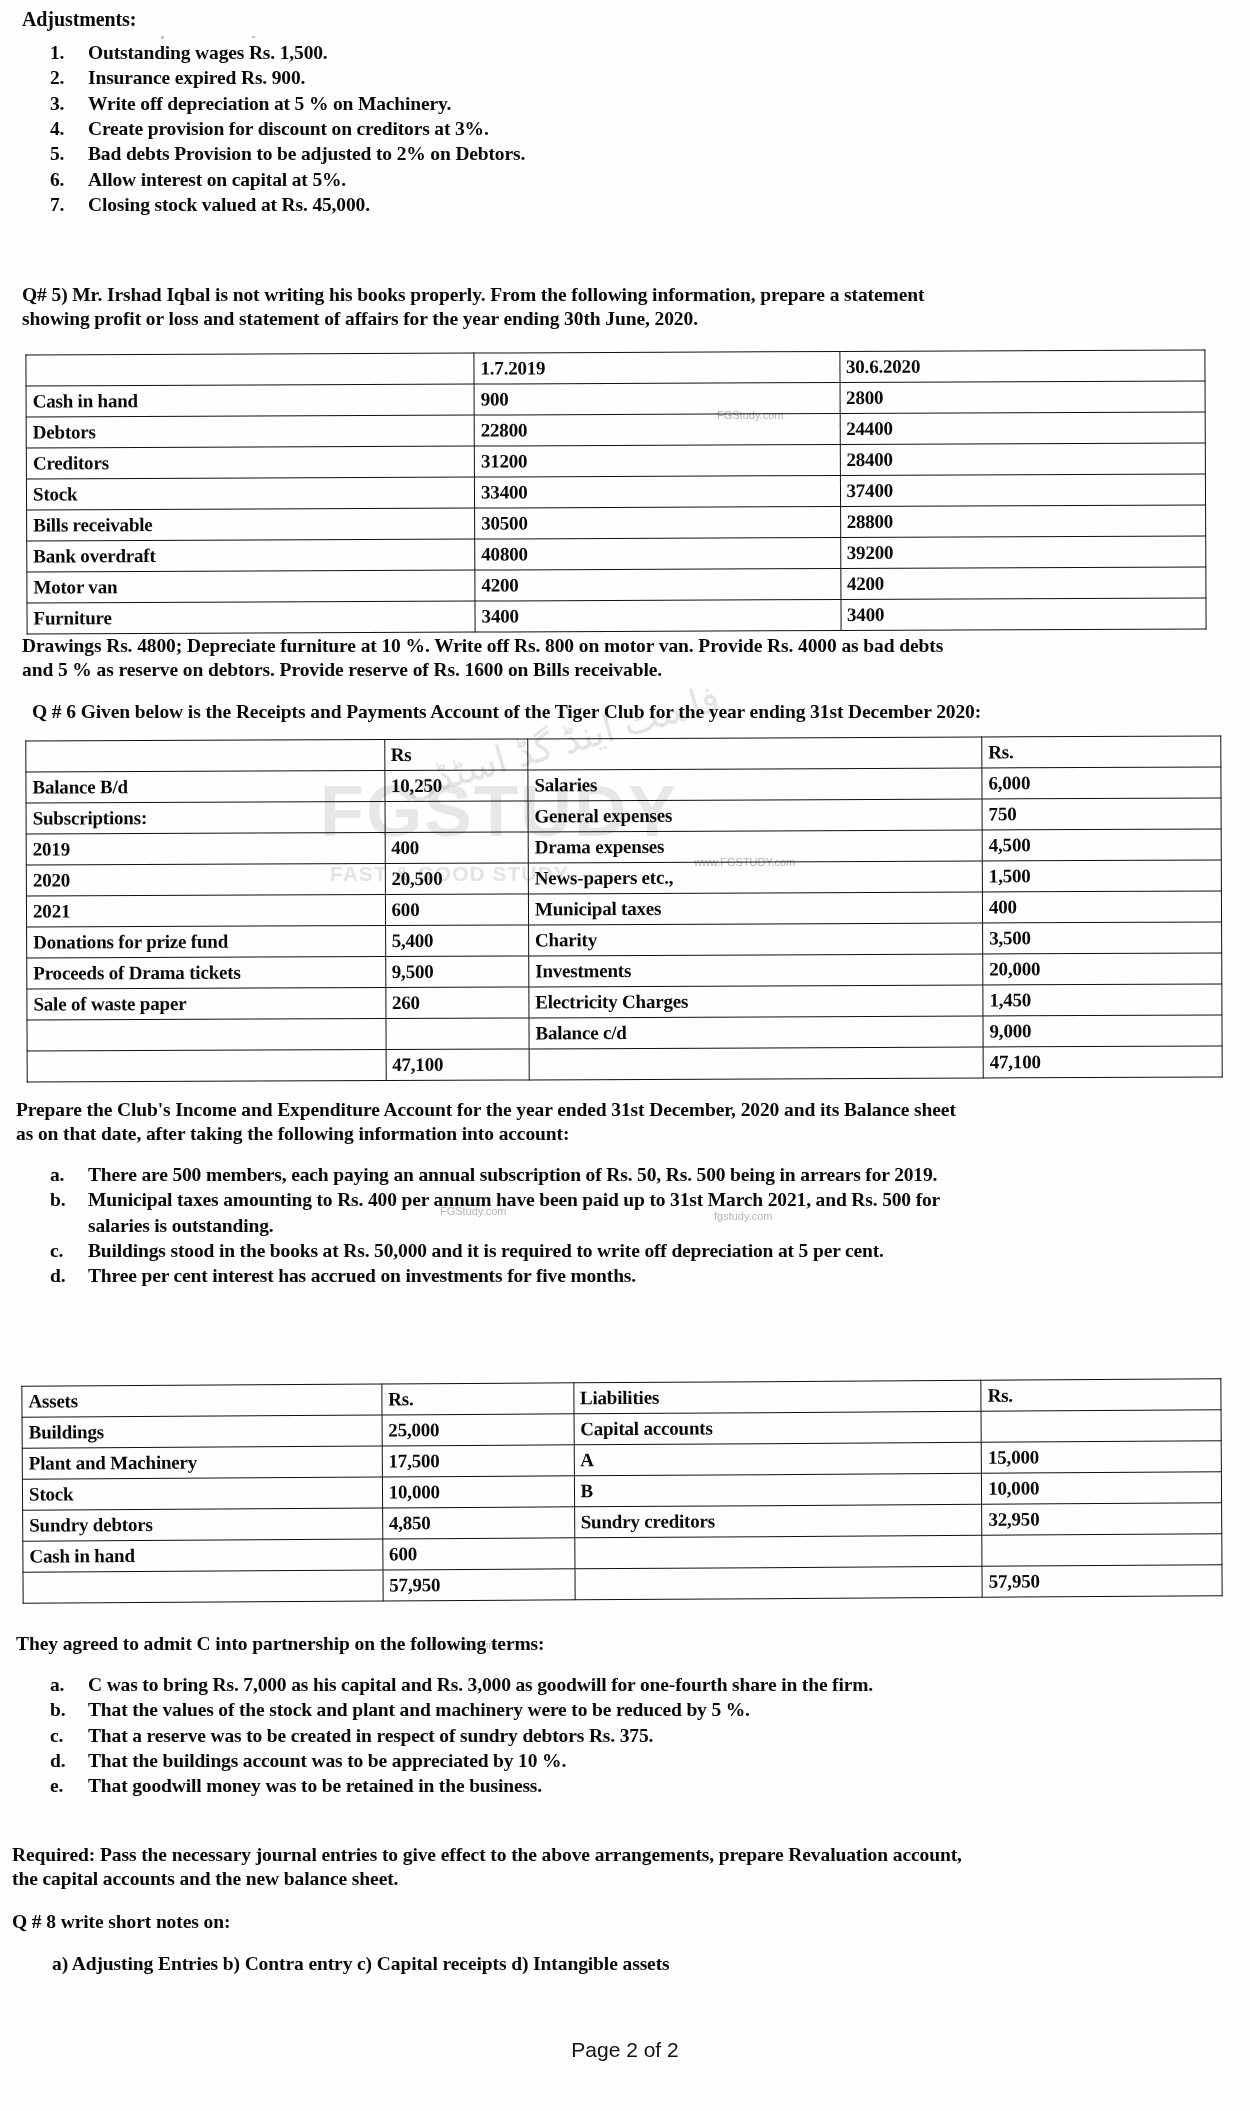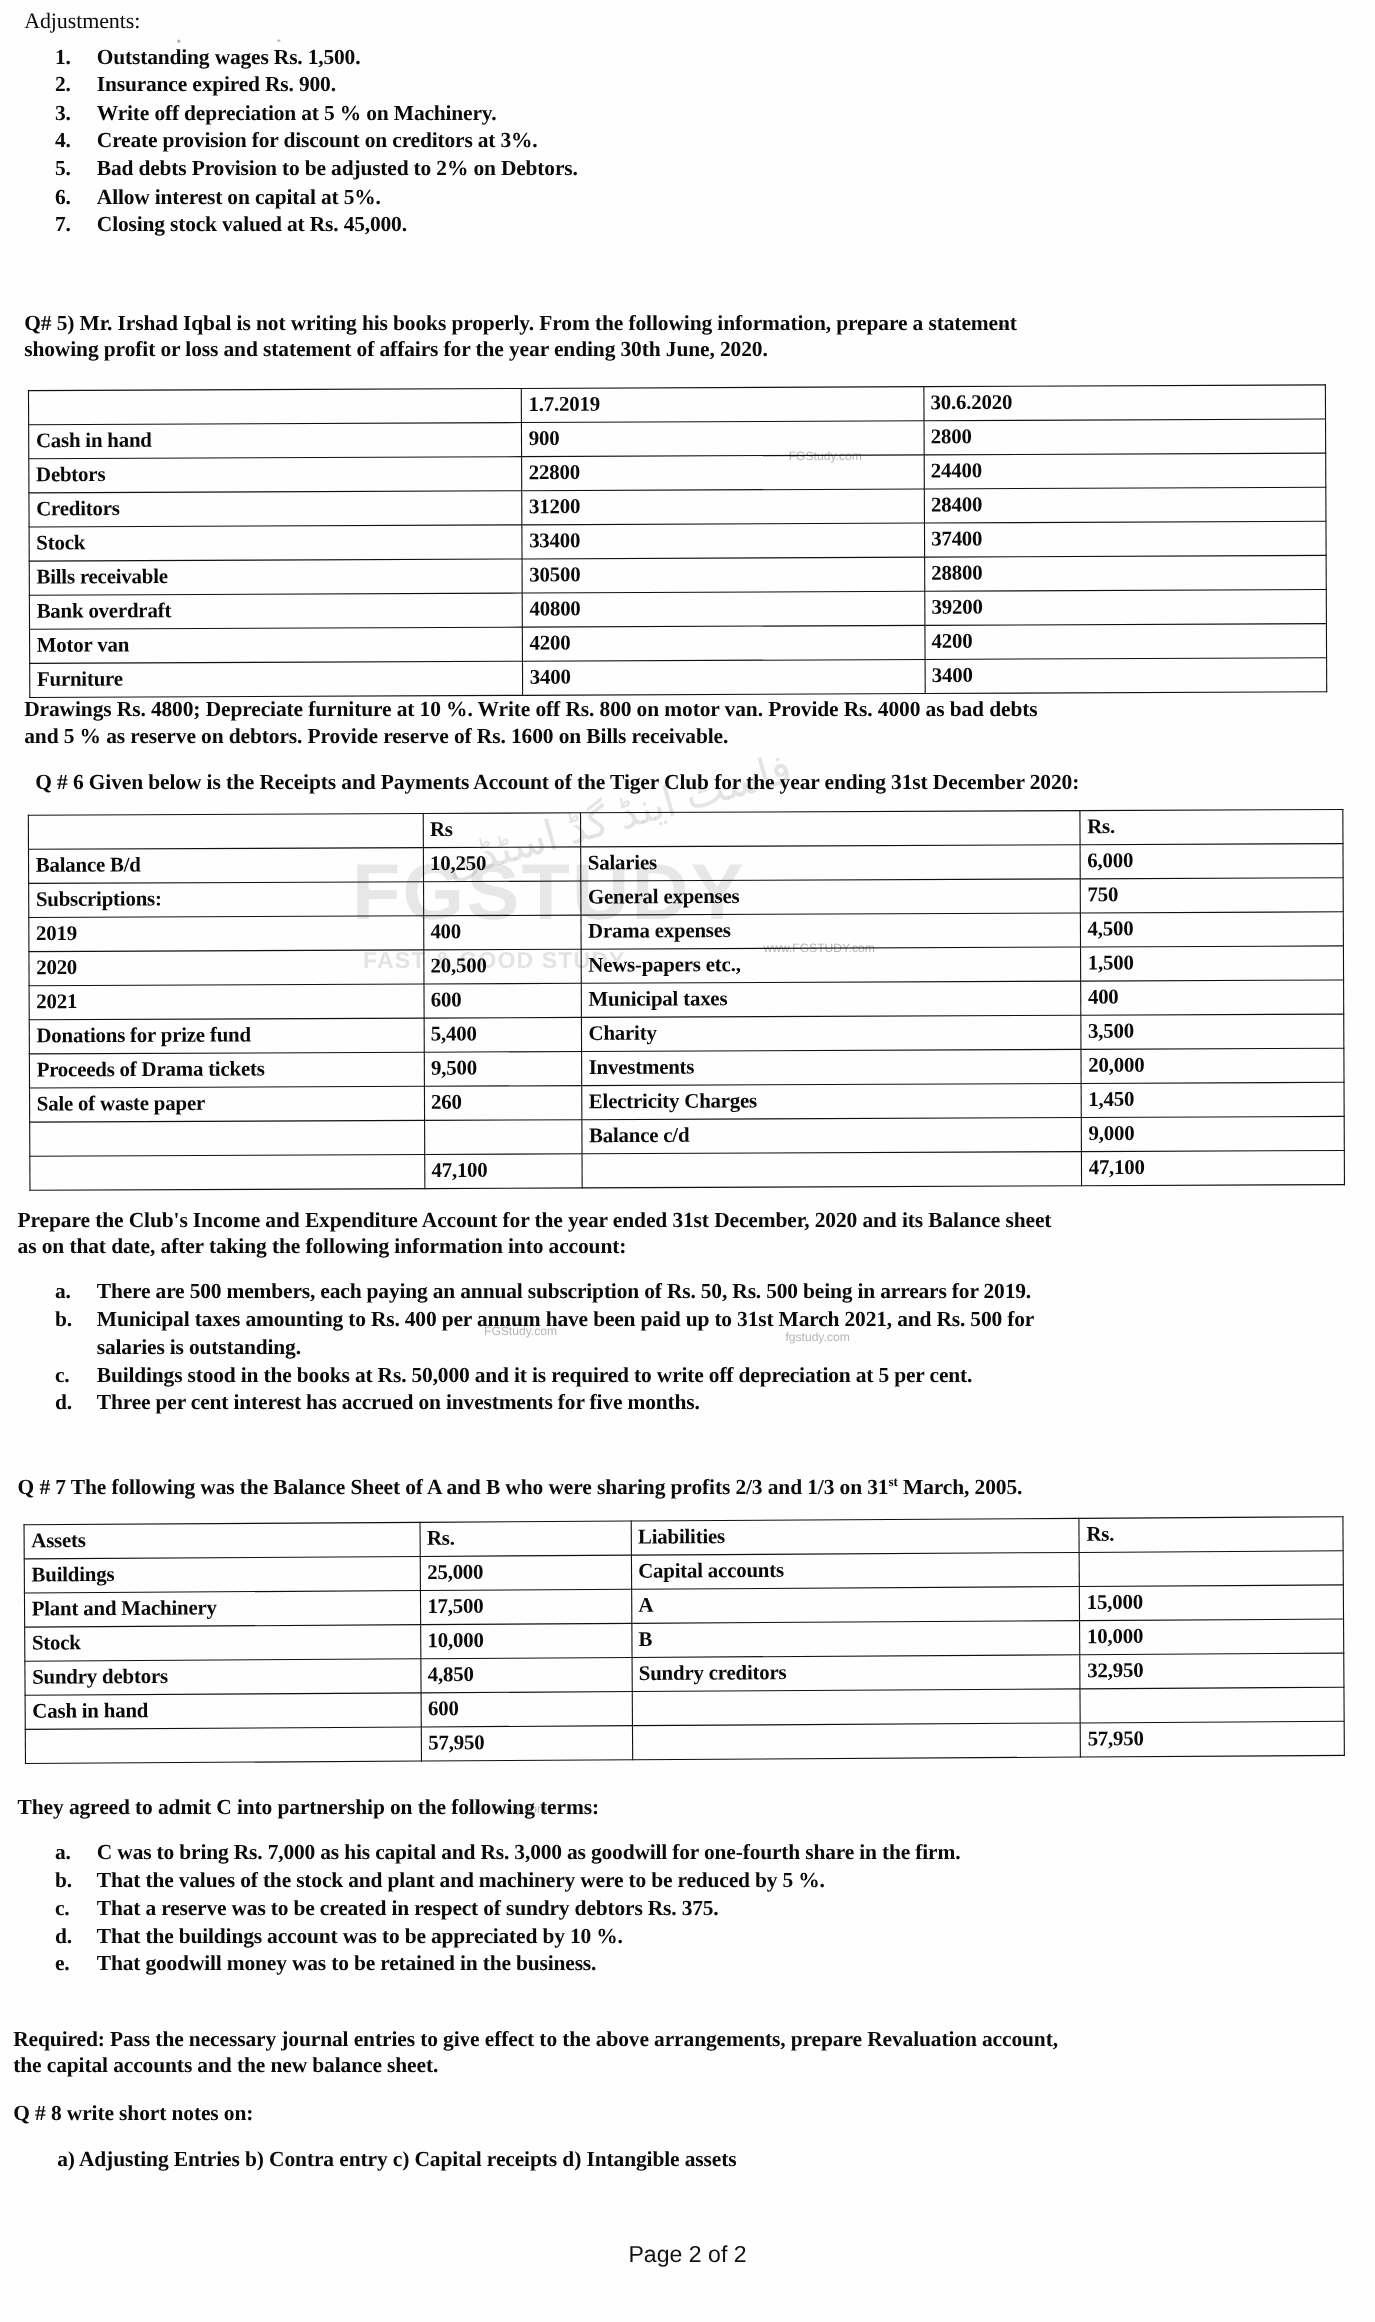--- a/index.html
+++ b/index.html
@@ -24,21 +24,21 @@
     background: #fefefe;
   }
   
   .para {
     font-weight: bold;
     font-size: 19.5px;
     line-height: 1.24;
     letter-spacing: -0.1px;
   }
   .heading {
-    font-weight: normal;
+    font-weight: bold;
     font-size: 20px;
     letter-spacing: -0.1px;
     text-align: right;
   }
   .olist {
     margin: 0;
     padding: 0;
     list-style: none;
   }
   .olist li {
@@ -333,23 +333,20 @@
     <li>
       <span class="mk">c.</span>
       <span class="tx">Buildings stood in the books at Rs. 50,000 and it is required to write off depreciation at 5 per cent.</span>
     </li>
     <li>
       <span class="mk">d.</span>
       <span class="tx">Three per cent interest has accrued on investments for five months.</span>
     </li>
   </ul>
 
-  <div class="abs para" style="left:16px; top:1340px; width:1225px;">
-    <span>Q # 7 The following was the Balance Sheet of A and B who were sharing profits 2/3 and 1/3 on 31</span><sup style="font-size:12px;">st</sup><span> March, 2005.</span>
-  </div>
 
   <div class="abs tilt2" style="left:22px; top:1382px; width:1200px;">
     <table class="grid">
       <colgroup>
           <col style="width:30%">
           <col style="width:16%">
           <col style="width:34%">
           <col style="width:20%">
         </colgroup>
       <tbody>

